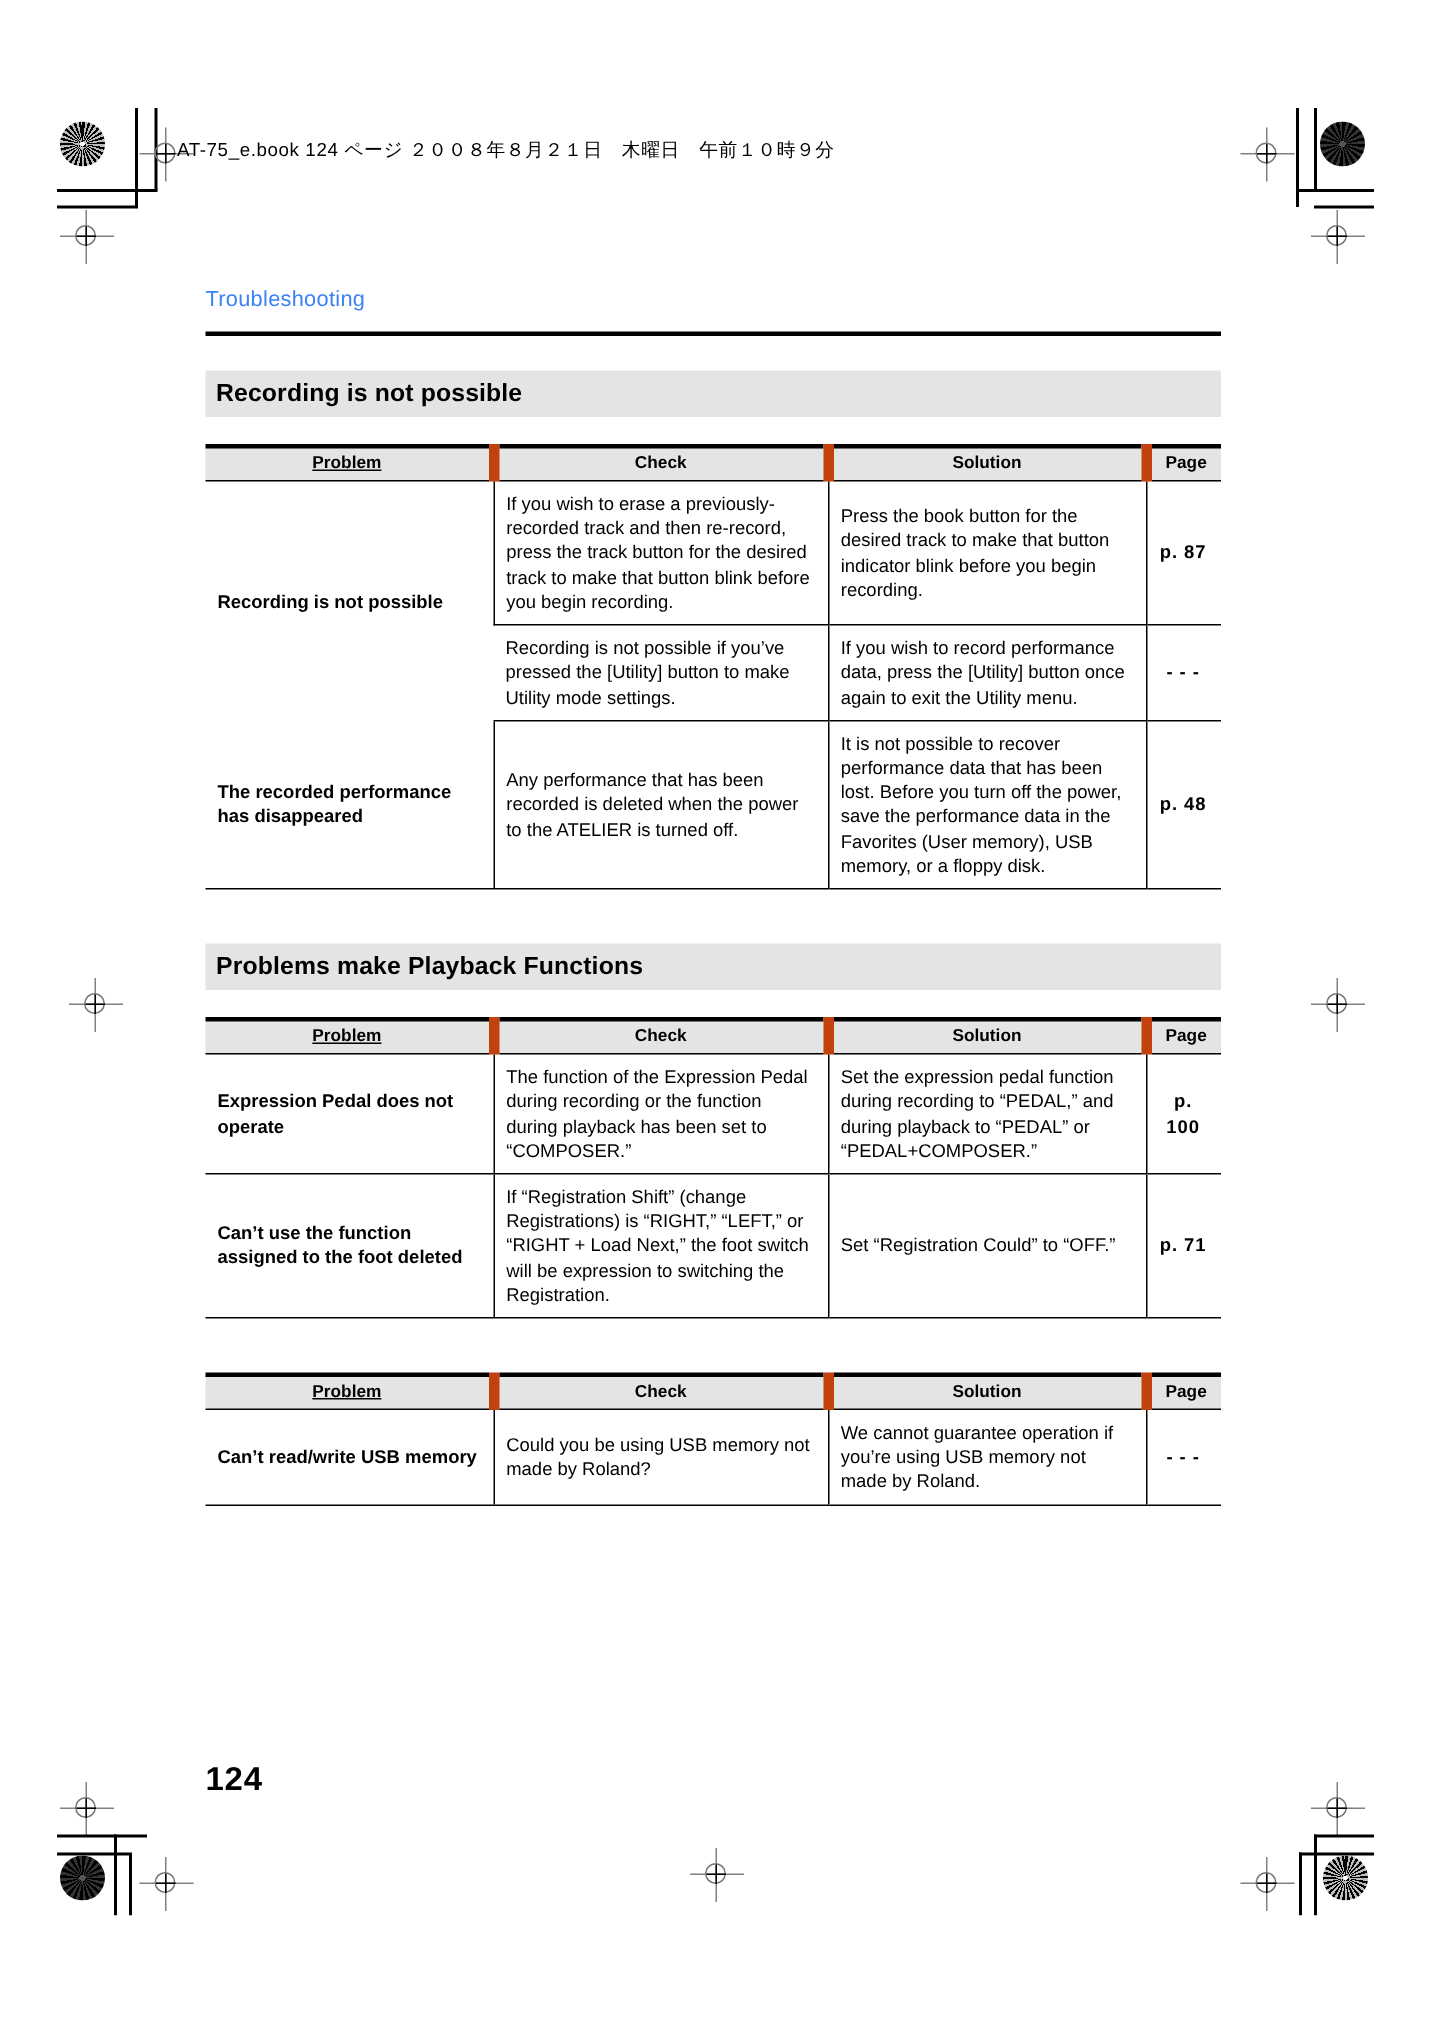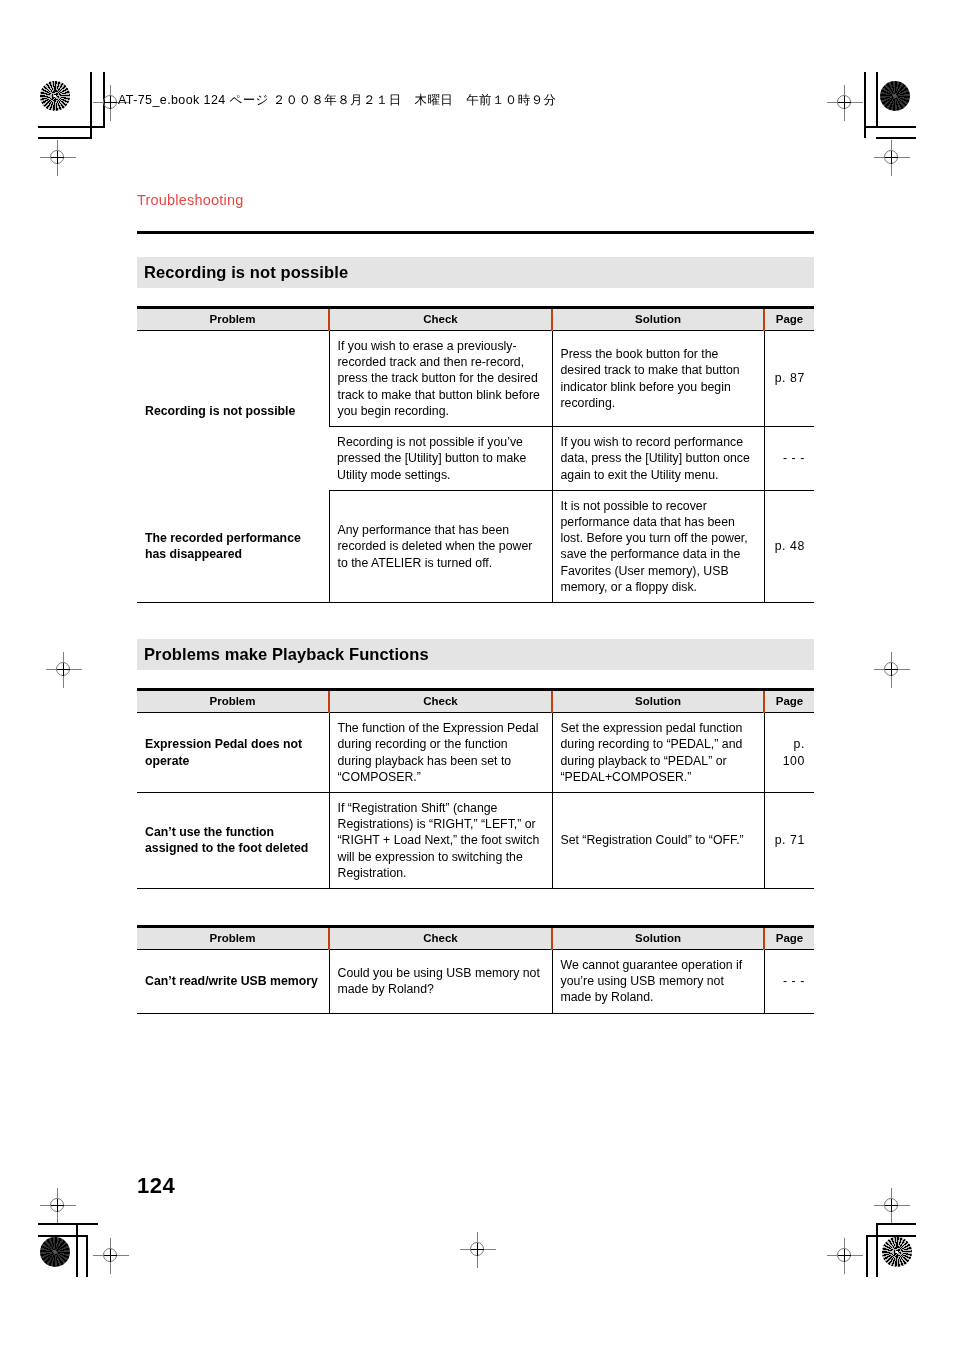--- a/index.html
+++ b/index.html
@@ -78,23 +78,23 @@
 
   .content {
     position: absolute;
     left: 137px;
     top: 192px;
     width: 677px;
   }
 
   .running-head {
     font-size: 14.5px;
-    color: #ef4444;
+    color: #3b82f6;
     letter-spacing: 0.2px;
-    margin: 0 0 23px 0;
+    margin: 0 0 13px 0;
   }
   .rule {
     height: 3px;
     background: #000;
     margin: 0 0 23px 0;
   }
 
   
   .section-bar {
     background: #e4e4e4;
@@ -125,44 +125,44 @@
   table.tbl .c-page     { width: 50px; }
 
   table.tbl th {
     background: #e4e4e4;
     font-size: 11.5px;
     font-weight: bold;
     text-align: center;
     padding: 4px 2px 5px 2px;
     border-top: 3px solid #000;
     border-bottom: 1px solid #000;
-    border-left: 2px solid #c2410c;
-  }
-  table.tbl th:first-child { border-left: none; }
+    border-left: 7px solid #c2410c;
+  }
+  table.tbl th:first-child { border-left: none; text-decoration: underline; }
 
   table.tbl td {
     font-size: 12.3px;
     line-height: 1.32;
     vertical-align: middle;
     padding: 7px 9px 7px 8px;
     border-left: 1px solid #000;
     box-sizing: border-box;
   }
   table.tbl td:first-child { border-left: none; }
 
   td.problem {
     font-weight: bold;
     font-size: 11.8px;
     line-height: 1.4;
     padding-left: 9px;
   }
   td.page {
-    font-weight: normal;
+    font-weight: bold;
     font-size: 12px;
-    text-align: right;
+    text-align: center;
     padding-left: 2px;
     padding-right: 2px;
     letter-spacing: 0.6px;
   }
   tr.inner td { border-bottom: 1px solid #000; }
   tr.last td  { border-bottom: 1.8px solid #000; }
   tr.mid td.with-line { border-bottom: 1px solid #000; }
 
   .pagenum {
     position: absolute;

